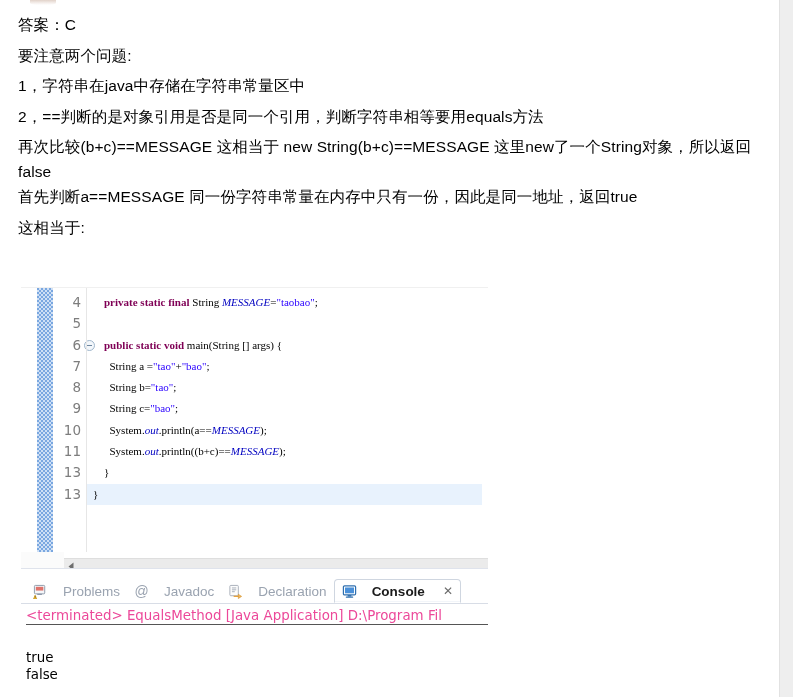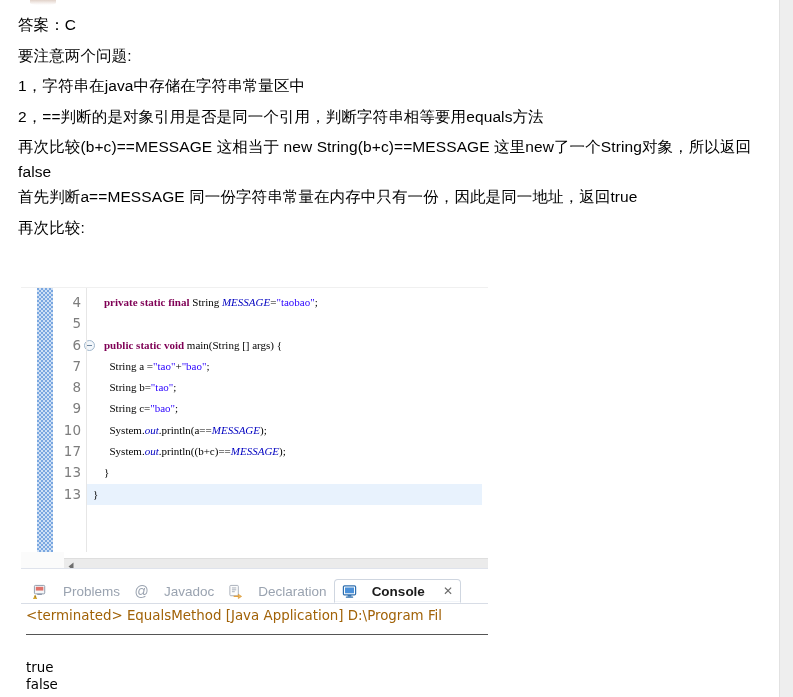--- a/index.html
+++ b/index.html
@@ -188,25 +188,25 @@
   .tab .closeglyph { font-size: 12px; color: #6b6b6b; margin-left: 3px; font-weight: normal; }
 
   #console-body {
     position: relative;
     padding: 4px 0 0 5px;
     background: #ffffff;
   }
   #console-header {
     font-family: "DejaVu Sans", sans-serif;
     font-size: 13.4px;
-    color: #a16207;
+    color: #ec4899;
     white-space: nowrap;
     border-bottom: 1px solid #555555;
     display: inline-block;
-    padding-bottom: 11px;
+    padding-bottom: 1px;
     width: 478px;
     overflow: hidden;
   }
   #console-out {
     margin-top: 20px;
     font-family: "DejaVu Sans", sans-serif;
     font-size: 13.4px;
     color: #000000;
     line-height: 17px;
   }
@@ -220,37 +220,37 @@
   <div id="right-rail"></div>
   <div id="top-clip"></div>
 
   <div id="article">
     <p class="para">答案：C</p>
     <p class="para">要注意两个问题:</p>
     <p class="para">1，字符串在java中存储在字符串常量区中</p>
     <p class="para">2，==判断的是对象引用是否是同一个引用，判断字符串相等要用equals方法</p>
     <p class="para wrap">再次比较(b+c)==MESSAGE 这相当于 new String(b+c)==MESSAGE 这里new了一个String对象，所以返回false</p>
     <p class="para">首先判断a==MESSAGE 同一份字符串常量在内存中只有一份，因此是同一地址，返回true</p>
-    <p class="para" style="margin-top:5px">再次比较:</p>
+    <p class="para" style="margin-top:5px">这相当于:</p>
   </div>
 
   <div id="eclipse">
 
     <div id="editor">
       <div id="annotation-ruler"></div>
       <div id="folding-gap"></div>
       <div id="line-numbers">
           <div class="ln">4</div>
           <div class="ln">5</div>
           <div class="ln">6<span class="fold"></span></div>
           <div class="ln">7</div>
           <div class="ln">8</div>
           <div class="ln">9</div>
           <div class="ln">10</div>
-          <div class="ln">17</div>
+          <div class="ln">11</div>
           <div class="ln">13</div>
           <div class="ln">13</div>
         </div>
       <div id="gutter-sep"></div>
       <div id="code"><div class="cl"><span class="plain">    </span><span class="kw">private static final </span><span class="plain">String </span><span class="fld">MESSAGE</span><span class="plain">=</span><span class="str">"taobao"</span><span class="plain">;</span></div><div class="cl"><span class="plain"></span></div><div class="cl"><span class="plain">    </span><span class="kw">public static void </span><span class="plain">main(String [] args) {</span></div><div class="cl"><span class="plain">      String a =</span><span class="str">"tao"</span><span class="plain">+</span><span class="str">"bao"</span><span class="plain">;</span></div><div class="cl"><span class="plain">      String b=</span><span class="str">"tao"</span><span class="plain">;</span></div><div class="cl"><span class="plain">      String c=</span><span class="str">"bao"</span><span class="plain">;</span></div><div class="cl"><span class="plain">      System.</span><span class="fld">out</span><span class="plain">.println(a==</span><span class="fld">MESSAGE</span><span class="plain">);</span></div><div class="cl"><span class="plain">      System.</span><span class="fld">out</span><span class="plain">.println((b+c)==</span><span class="fld">MESSAGE</span><span class="plain">);</span></div><div class="cl"><span class="plain">    }</span></div><div class="cl current"><span class="plain">}</span></div></div>
 
       <div id="editor-bottom-pad"></div>
       <div id="hscroll-track">
         <svg id="hscroll-left" viewBox="0 0 11 11">
           <polygon points="7.5,1.5 7.5,9.5 2.5,5.5" fill="#6e6e6e"></polygon>

